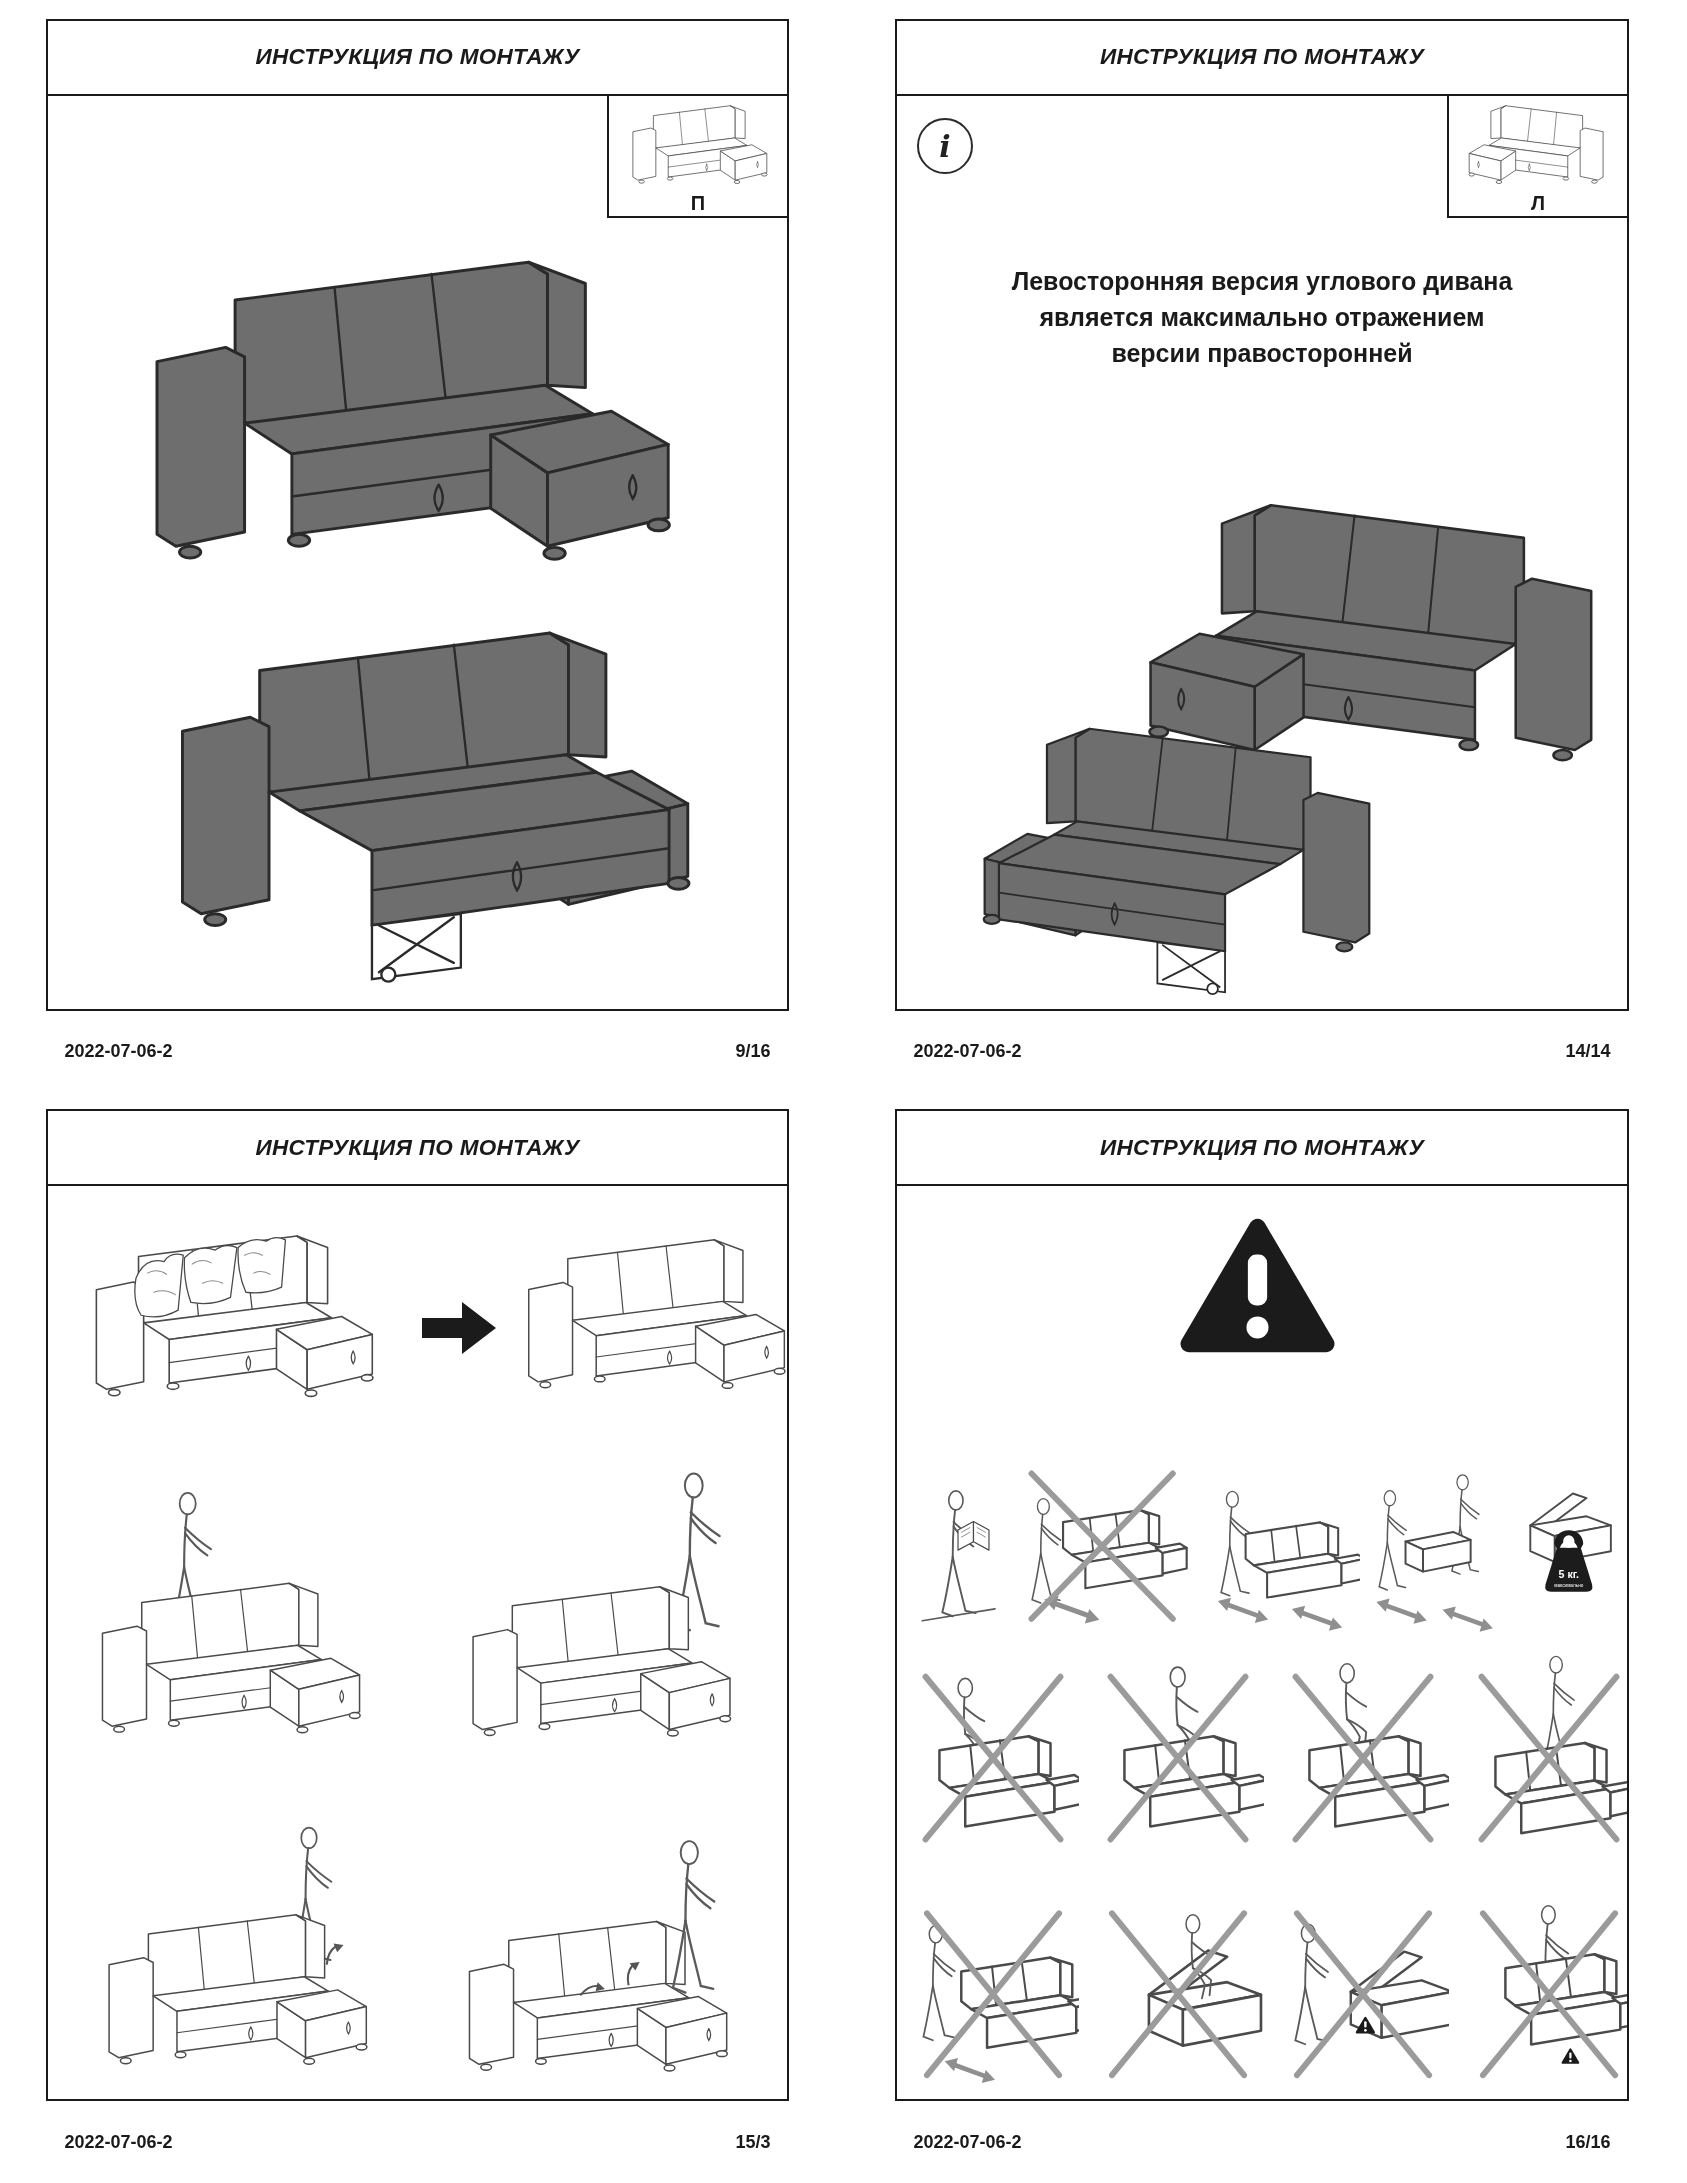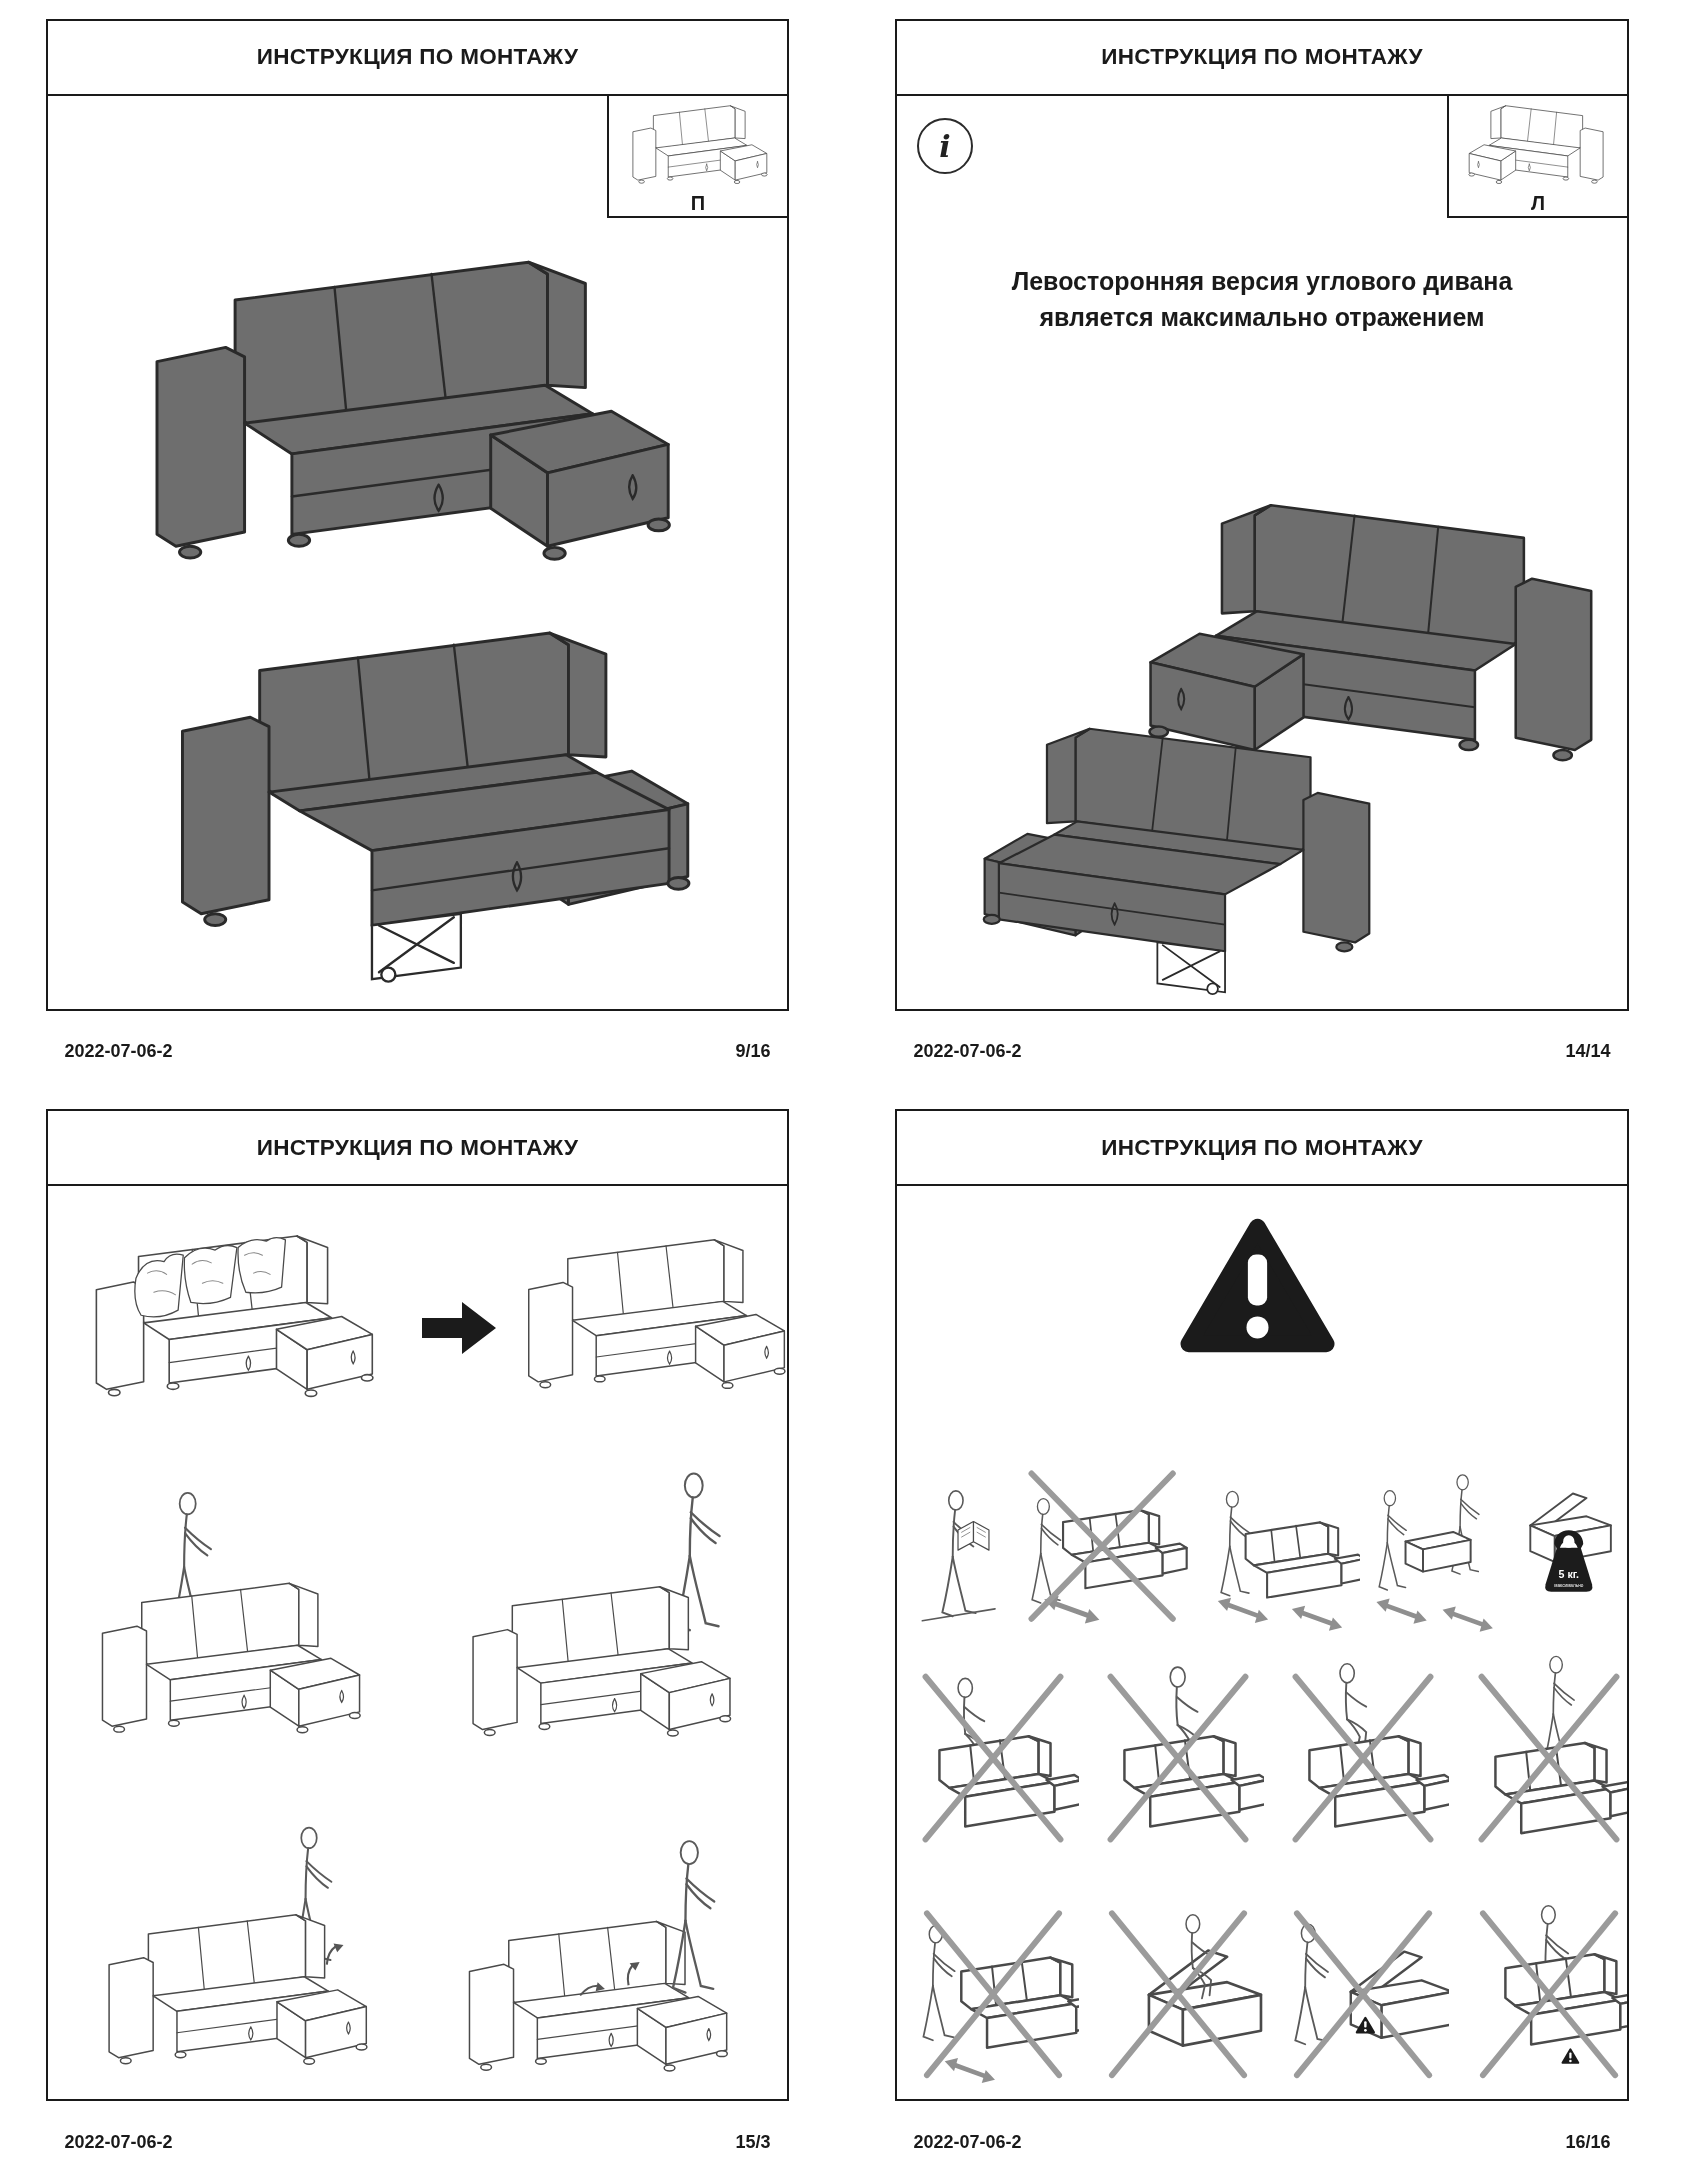--- a/index.html
+++ b/index.html
@@ -1,21 +1,21 @@
 <!DOCTYPE html>
 <html style="--page-border: #1a1a1a; --text: #1a1a1a; --sofa-fill: #6e6e6e; --sofa-stroke: #2a2a2a; --line-stroke: #4a4a4a; --cross: #9b9b9b; --arrow-gray: #8f8f8f; --warning: #1b1b1b;font-size:10.6px"><head>
 <meta charset="utf-8">
 <style>
   html,body{margin:0;padding:0;background:#fff;}
   body{font-family:"Liberation Sans",sans-serif;color:var(--text,#1a1a1a);}
   .canvas{position:relative;width:1687px;height:2183px;background:#ffffff;overflow:hidden;}
 
   .page{position:absolute;border:2px solid var(--page-border,#1a1a1a);background:#fff;box-sizing:border-box;}
   .page-header{height:73px;border-bottom:2px solid var(--page-border,#1a1a1a);display:flex;align-items:center;justify-content:center;}
-  .page-header .title{margin:7px;font-size:22.5px;font-weight:bold;letter-spacing:0.3px;}
+  .page-header .title{margin:7px;font-size:22.5px;font-weight:bold;letter-spacing:0.3px;font-style:italic;}
   .page-body{position:relative;width:100%;height:calc(100% - 75px);overflow:hidden;}
 
   .page-footer{position:absolute;display:flex;justify-content:space-between;align-items:flex-start;
                font-size:18px;font-weight:bold;padding:0 18.5px;box-sizing:border-box;margin-top:12px;}
 
   .fig{position:absolute;}
 
   .thumb{position:absolute;top:0;right:0;width:180px;height:122px;background:#fff;
          border-left:2px solid var(--page-border,#1a1a1a);border-bottom:2px solid var(--page-border,#1a1a1a);
          box-sizing:border-box;display:flex;flex-direction:column;align-items:center;}
@@ -217,20 +217,21 @@
         <svg width="152" height="93" viewBox="0 0 480 300" class="linesofa">
           <g transform="translate(480,0) scale(-1,1)">
               <use href="#sofa"></use>
             </g>
         </svg>
         <div class="thumb-label">Л</div>
       </div>
       <div class="mirror-text">
         <div>Левосторонняя версия углового дивана</div>
         <div>является максимально отражением</div>
+        <div>версии правосторонней</div>
       </div>
       <svg class="fig" style="left:235px;top:397px;" width="490" height="306" viewBox="0 0 480 300">
         <g transform="translate(480,0) scale(-1,1)">
             <use href="#sofa"></use>
           </g>
       </svg>
       <svg class="fig" style="left:36px;top:622px;" width="463" height="294" viewBox="0 0 520 330">
         <g transform="translate(520,0) scale(-1,1)">
             <use href="#sofabed"></use>
           </g>

